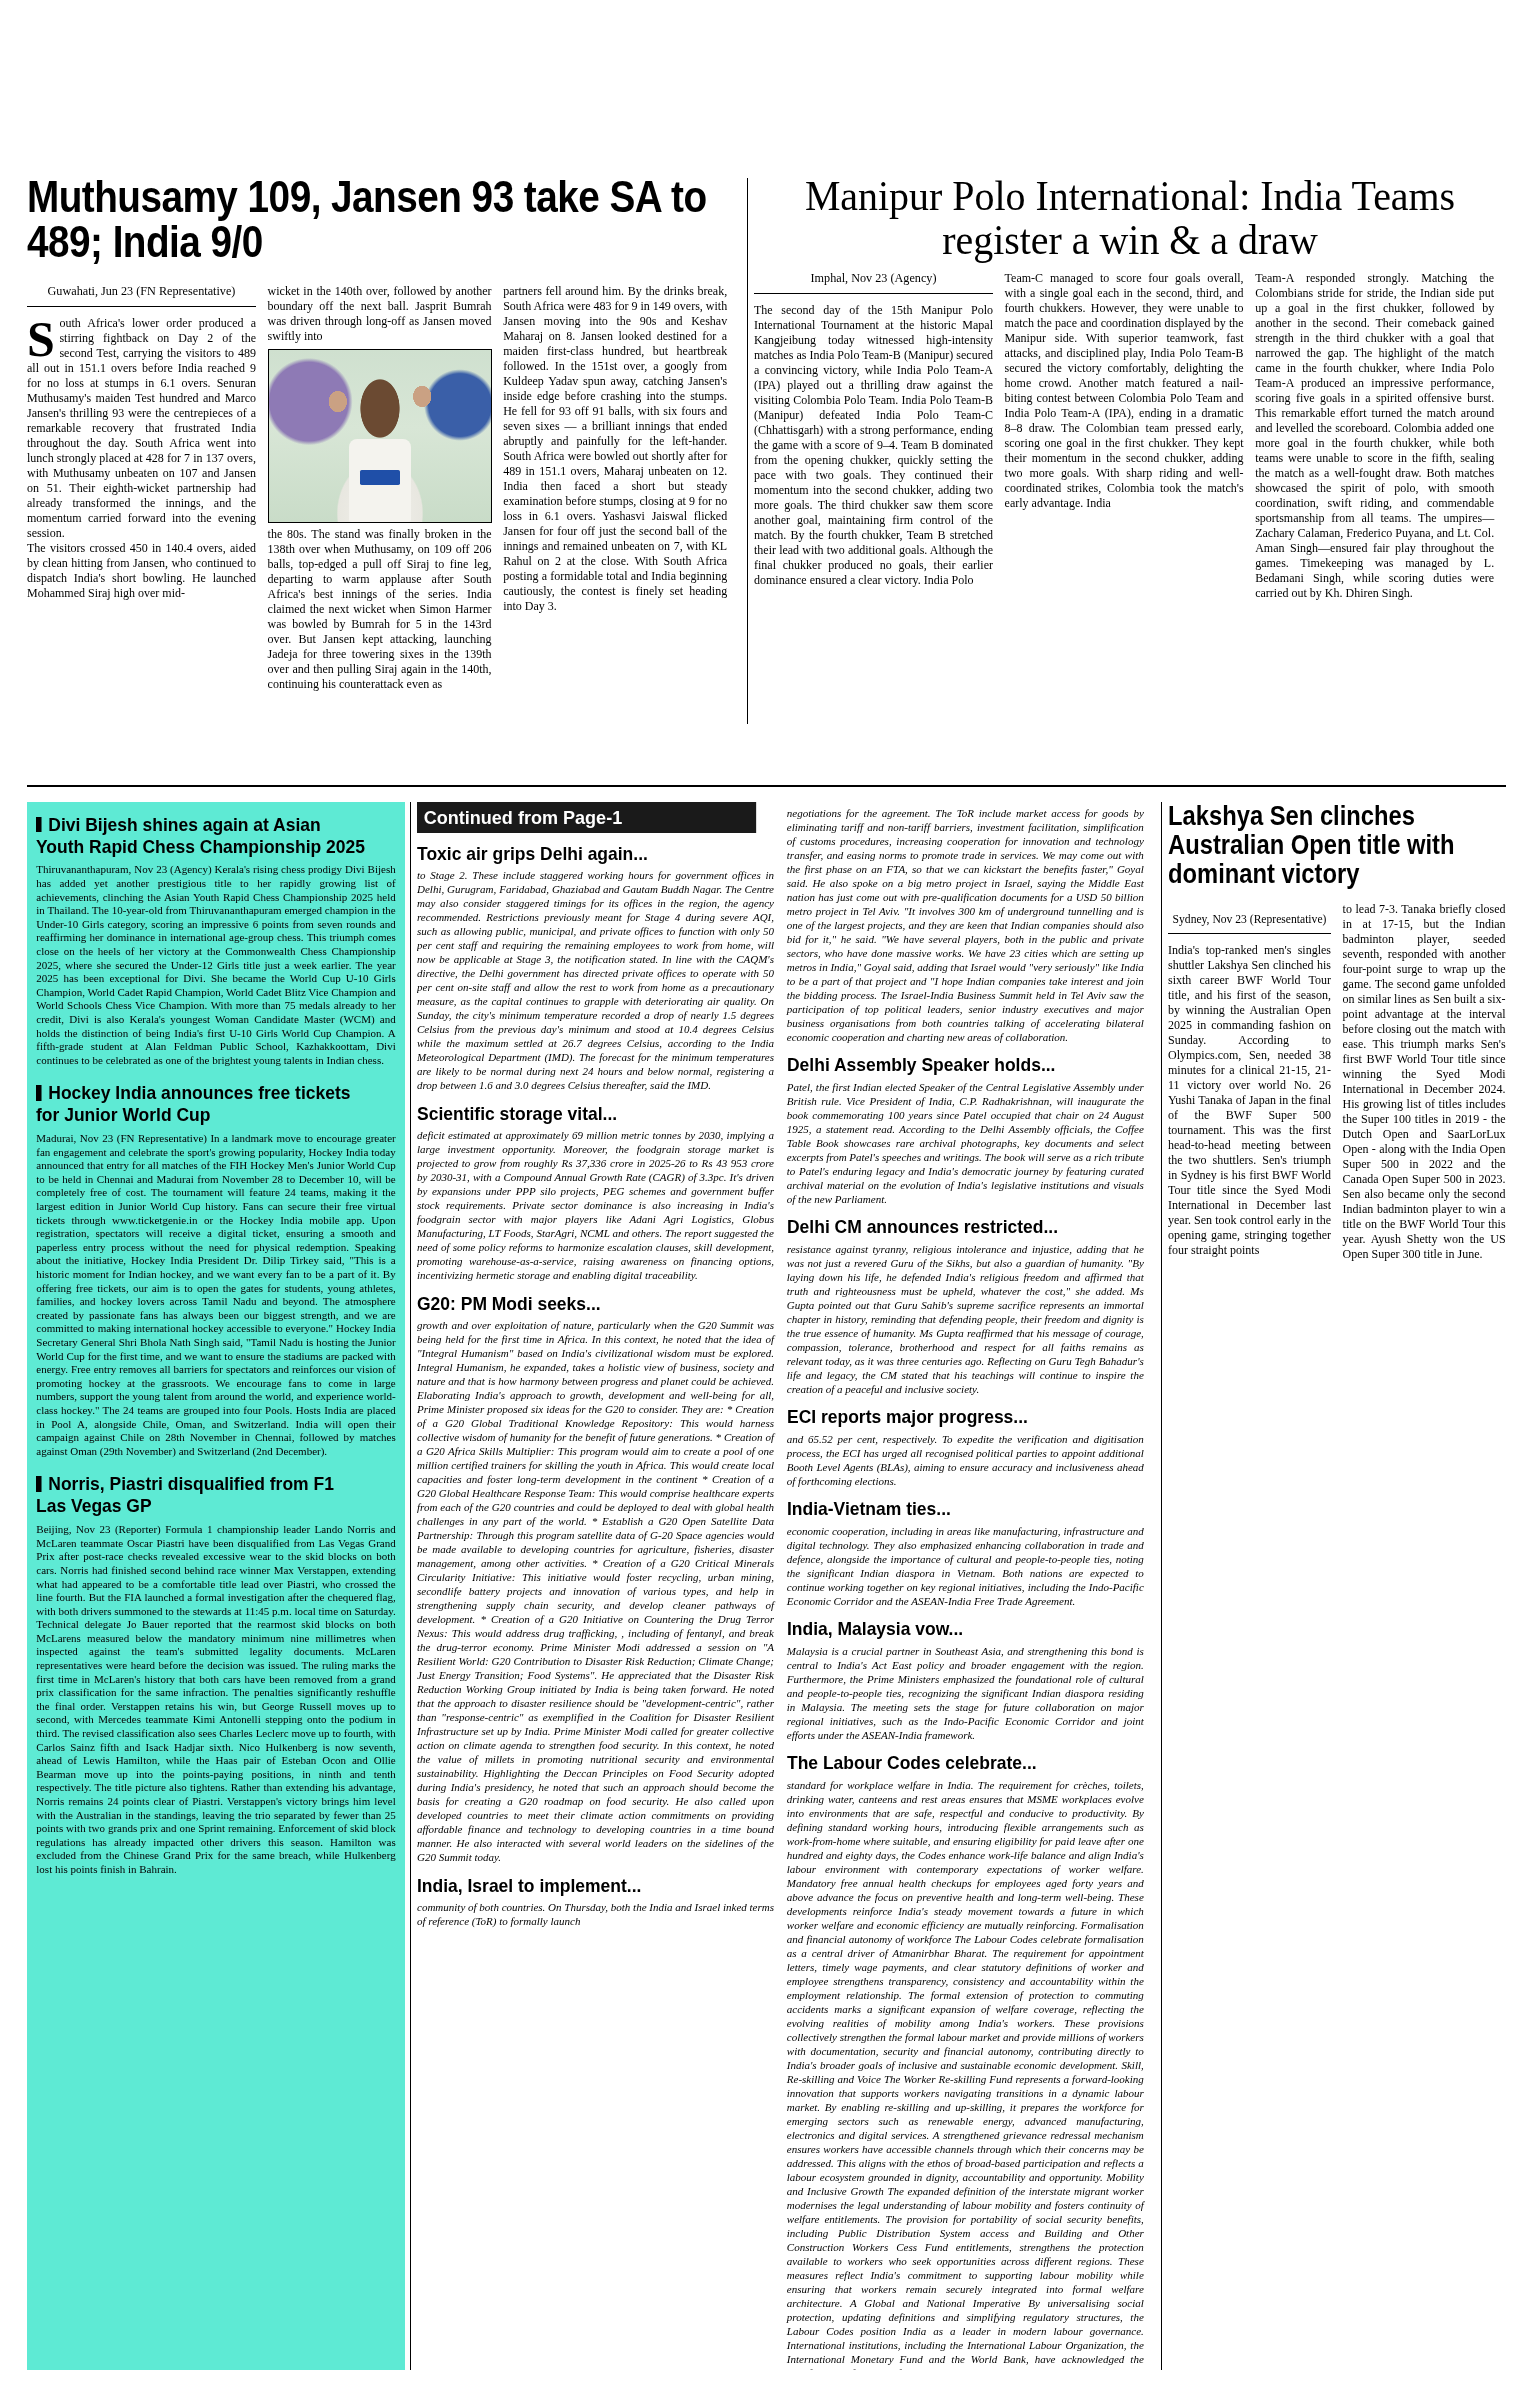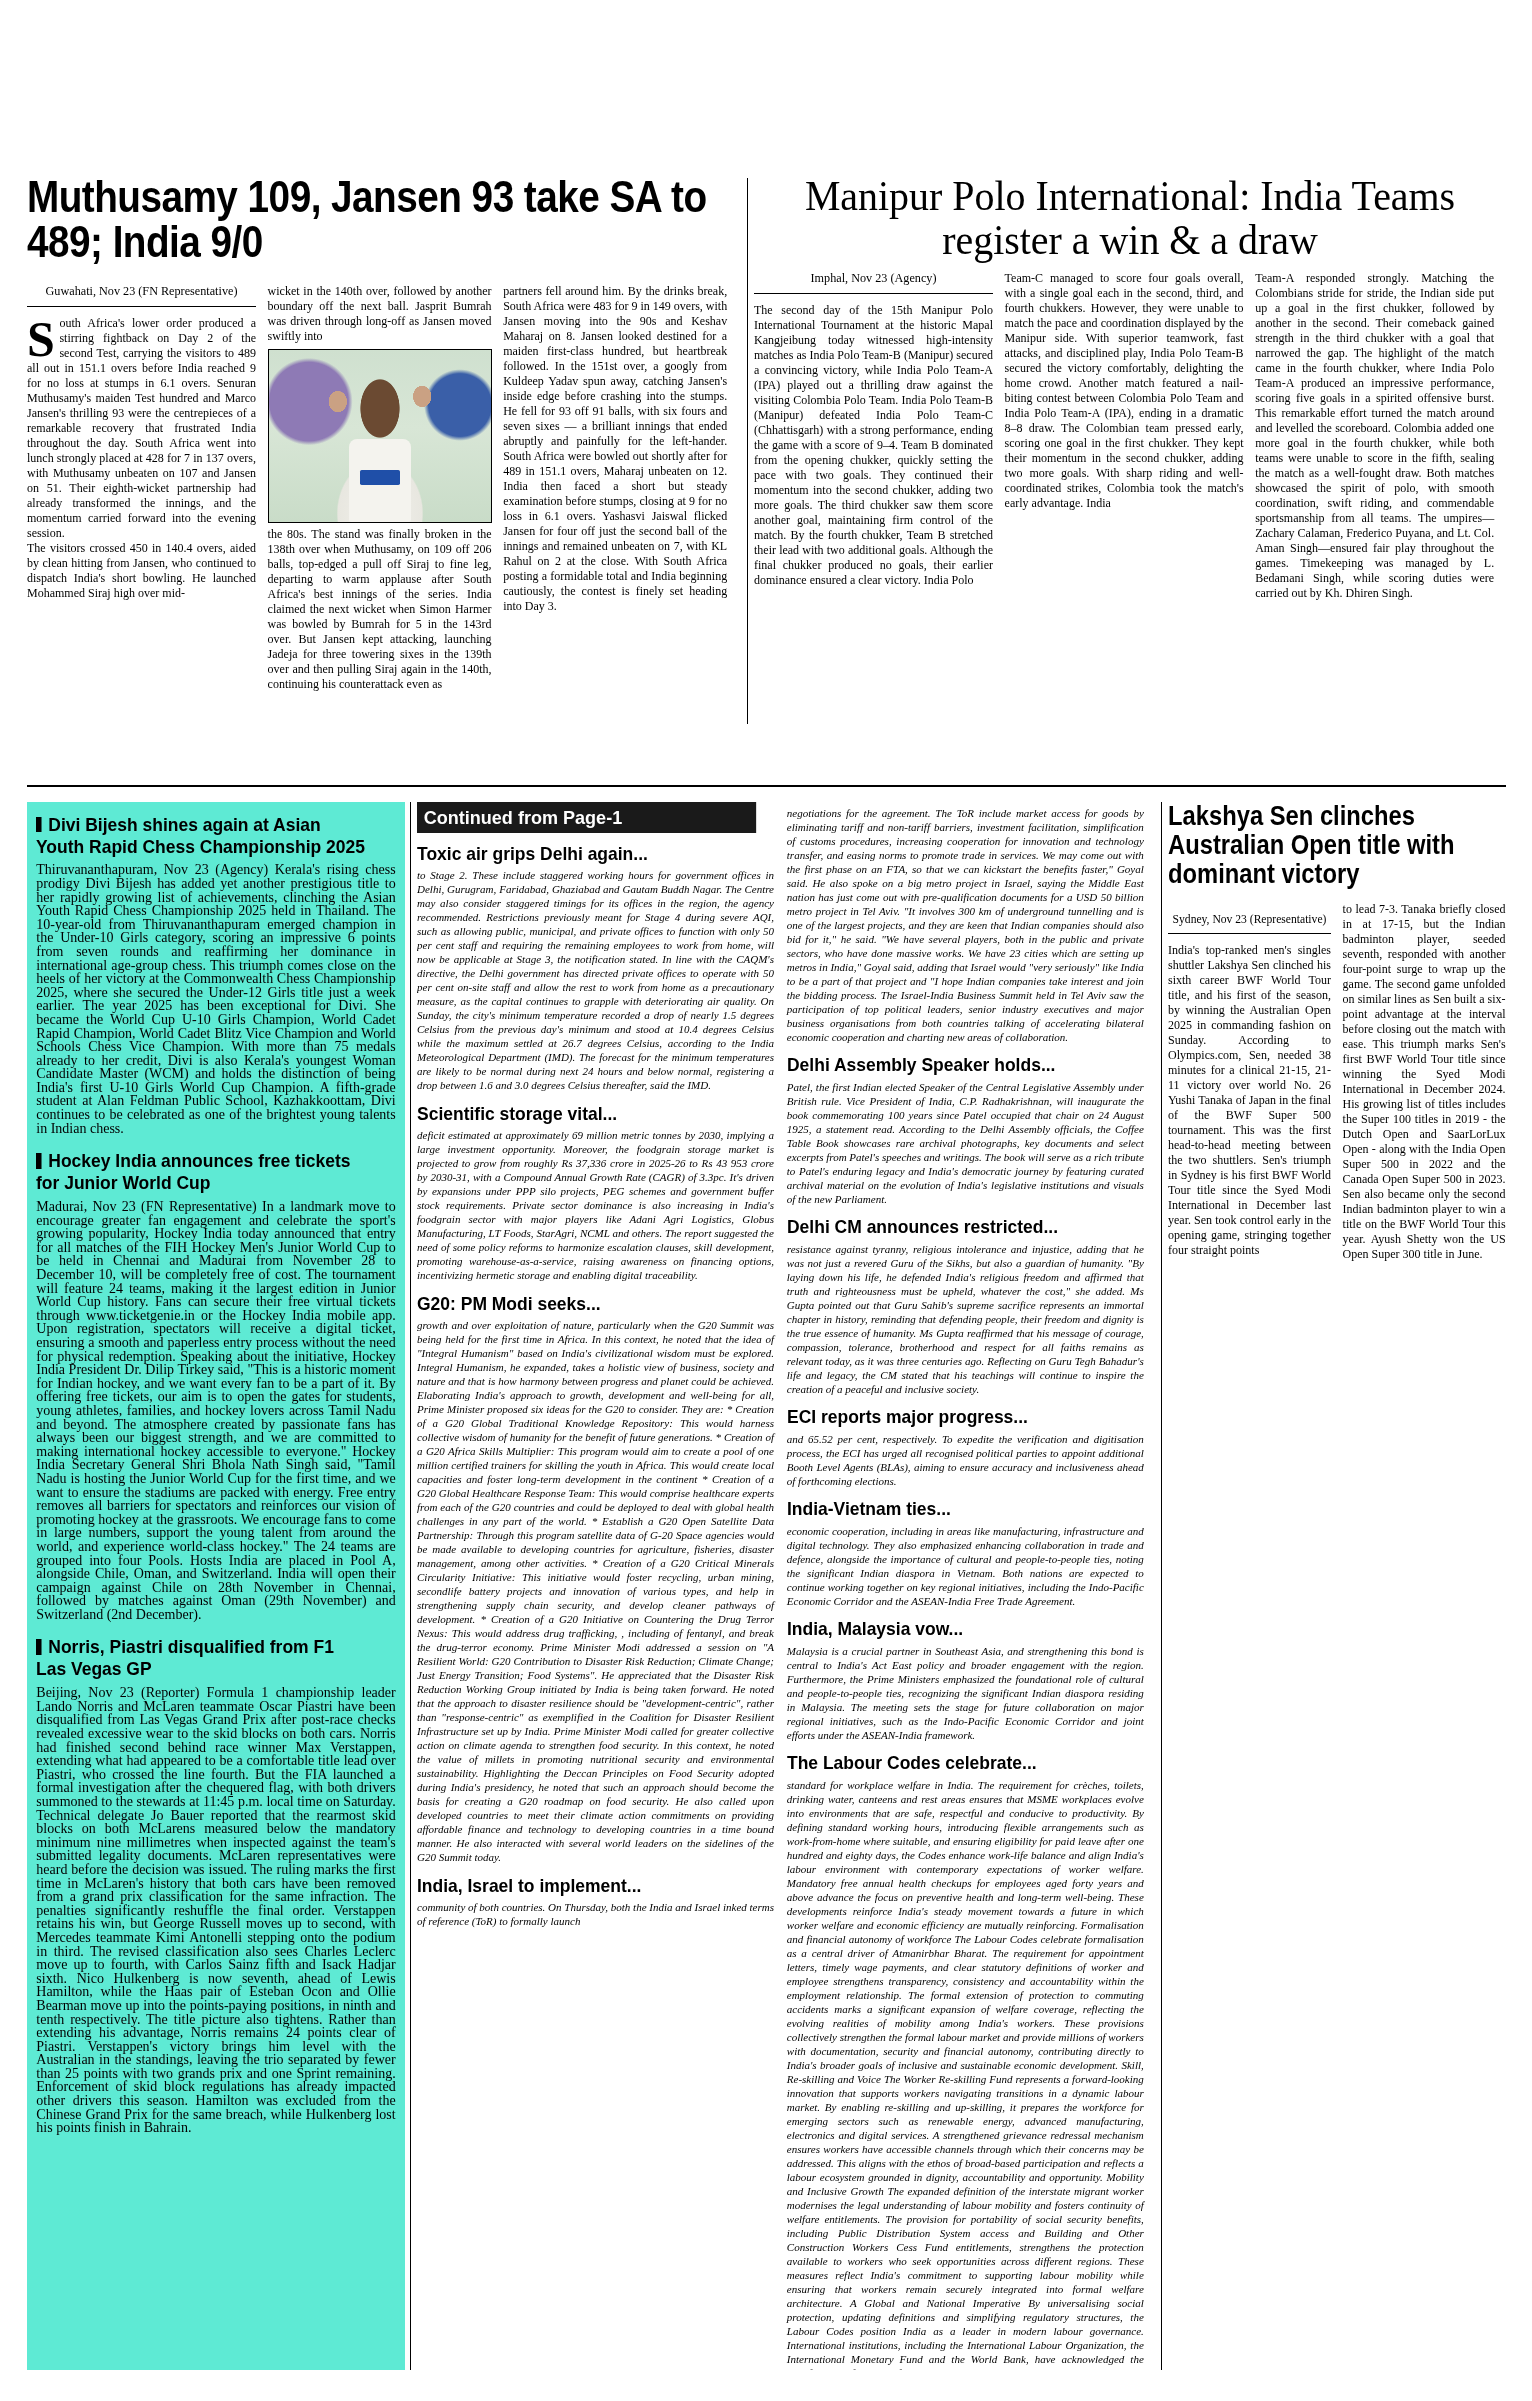--- a/index.html
+++ b/index.html
@@ -80,42 +80,42 @@
   .subhead .bullet{display:inline-block;width:6.4px;height:15.7px;background:#000;
                    margin-right:7px;vertical-align:-1.7px;}
 
   .contbar{background:#1a1a1a;color:#fff;font-family:"Liberation Sans",sans-serif;
            font-weight:bold;font-size:19px;line-height:25.6px;padding:2.9px 7px;
            margin:0 0 9.3px 0;transform:scaleX(.95);transform-origin:left top;}
   .cont-head{font-family:"Liberation Sans",sans-serif;font-weight:bold;font-size:19px;
              line-height:22px;margin:10.5px 0 3.5px 0;transform:scaleX(.92);transform-origin:left top;}
 
   .small-body{font-size:11px;line-height:14px;text-align:justify;hyphens:auto;font-style:italic;}
-  .tiny-body{font-size:14px;line-height:13.6px;text-align:justify;hyphens:auto;}
+  .tiny-body{font-size:11px;line-height:13.6px;text-align:justify;hyphens:auto;}
   .b3-hl{font-family:"Liberation Sans",sans-serif;font-weight:bold;font-size:27px;
          line-height:29px;margin:0 0 12.8px 0;transform:scaleX(.88);transform-origin:left top;}
   .vline{position:absolute;width:0.6px;background:#000;}
 </style>
 </head>
 <body>
 
 <div class="page">
 
 
   <div class="topsec">
 
     <div class="vdiv-top"></div>
 
     <div class="top-left">
       <h1 class="hl-sans" style="width:825px;">Muthusamy 109, Jansen 93 take SA to 489; India 9/0</h1>
 
       <div style="display:flex;gap:11.6px;margin-top:20px;">
 
         <div style="width:229px;">
-          <div class="dateline" style="text-align:center;">Guwahati, Nov 23 (FN Representative)</div>
+          <div class="dateline" style="text-align:center;">Guwahati, Jun 23 (FN Representative)</div>
           <div class="rule" style="margin:7px 0 9.3px 0;"></div>
           <div class="body-col" style="position:relative;">
             <span style="float:left;font-size:50px;line-height:40px;font-weight:bold;padding:2.3px 4.6px 0 0;">S</span>
             <span>outh Africa's lower order produced a stirring fightback on Day 2 of the second Test, carrying the visitors to 489 all out in 151.1 overs before India reached 9 for no loss at stumps in 6.1 overs. Senuran Muthusamy's maiden Test hundred and Marco Jansen's thrilling 93 were the centrepieces of a remarkable recovery that frustrated India throughout the day. South Africa went into lunch strongly placed at 428 for 7 in 137 overs, with Muthusamy unbeaten on 107 and Jansen on 51. Their eighth-wicket partnership had already transformed the innings, and the momentum carried forward into the evening session.</span>
           </div>
           <div class="body-col" style="margin-top:0;">The visitors crossed 450 in 140.4 overs, aided by clean hitting from Jansen, who continued to dispatch India's short bowling. He launched Mohammed Siraj high over mid-</div>
         </div>
 
         <div style="width:224px;">
           <div class="body-col">wicket in the 140th over, followed by another boundary off the next ball. Jasprit Bumrah was driven through long-off as Jansen moved swiftly into</div>

